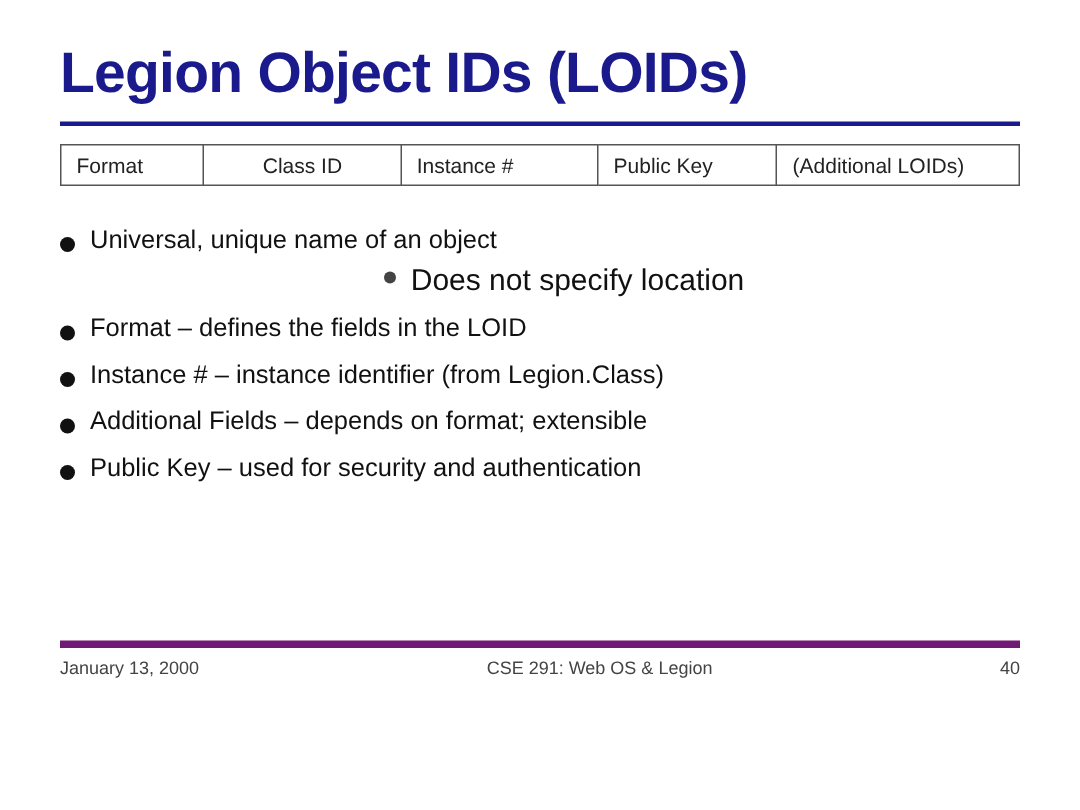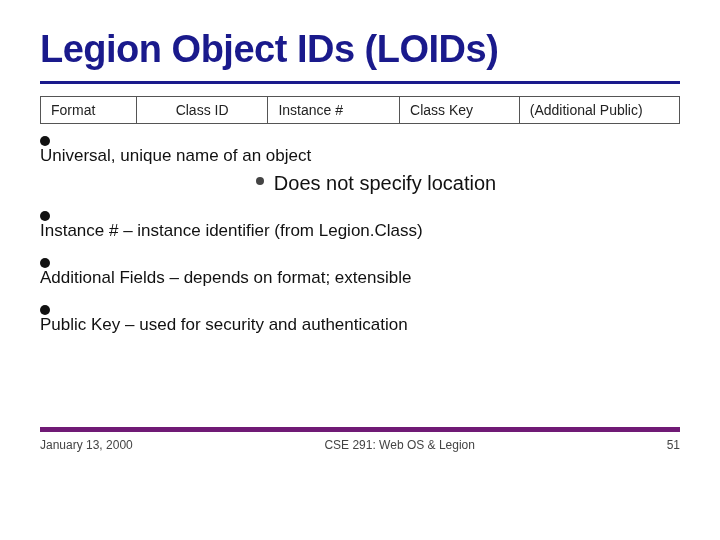--- a/index.html
+++ b/index.html
@@ -29,21 +29,21 @@
     }
 
     .title-underline {
       height: 3px;
       background: #1a1a8c;
       margin-bottom: 12px;
     }
 
     .table-container {
       display: flex;
-      margin-bottom: 6px;
+      margin-bottom: 26px;
     }
 
     .loid-table {
       border-collapse: collapse;
       width: 100%;
     }
 
     .loid-table td {
       border: 1px solid #555;
       padding: 5px 10px;
@@ -72,25 +72,24 @@
 
     .content {
       flex: 1;
       display: flex;
       flex-direction: column;
       justify-content: flex-start;
     }
 
     .bullet-main {
       display: flex;
-      align-items: flex-start;
+      align-items: center;
       margin-bottom: 6px;
       font-size: 17px;
       color: #111;
-      flex-direction: column;
     }
 
     .bullet-dot {
       width: 10px;
       height: 10px;
       background: #111;
       border-radius: 50%;
       margin-top: 6px;
       margin-right: 10px;
       flex-shrink: 0;
@@ -142,55 +141,59 @@
   <div class="title">Legion Object IDs (LOIDs)</div>
   <div class="title-underline"></div>
 
   <div class="table-container">
     <table class="loid-table">
       <tbody>
           <tr>
         <td class="format-cell">Format</td>
         <td class="classid-cell">Class ID</td>
         <td class="instance-cell">Instance #</td>
-        <td class="pubkey-cell">Class Key</td>
-        <td class="addfields-cell">(Additional Public)</td>
+        <td class="pubkey-cell">Public Key</td>
+        <td class="addfields-cell">(Additional LOIDs)</td>
       </tr>
     </tbody>
       </table>
   </div>
 
   <div class="content">
 
     <div class="bullet-main">
       <div class="bullet-dot"></div>
       <span>Universal, unique name of an object</span>
     </div>
 
     <div class="bullet-sub">
       <div class="bullet-sub-dot"></div>
       <span>Does not specify location</span>
     </div>
 
     <div class="bullet-list">
       <div class="bullet-main">
         <div class="bullet-dot"></div>
+        <span>Format – defines the fields in the LOID</span>
+      </div>
+      <div class="bullet-main">
+        <div class="bullet-dot"></div>
         <span>Instance # – instance identifier (from Legion.Class)</span>
       </div>
       <div class="bullet-main">
         <div class="bullet-dot"></div>
         <span>Additional Fields – depends on format; extensible</span>
       </div>
       <div class="bullet-main">
         <div class="bullet-dot"></div>
         <span>Public Key – used for security and authentication</span>
       </div>
     </div>
 
   </div>
 
   <div class="footer">
     <span>January 13, 2000</span>
     <span>CSE 291: Web OS &amp; Legion</span>
-    <span>51</span>
+    <span>40</span>
   </div>
 
 </div>
 
 </body></html>

